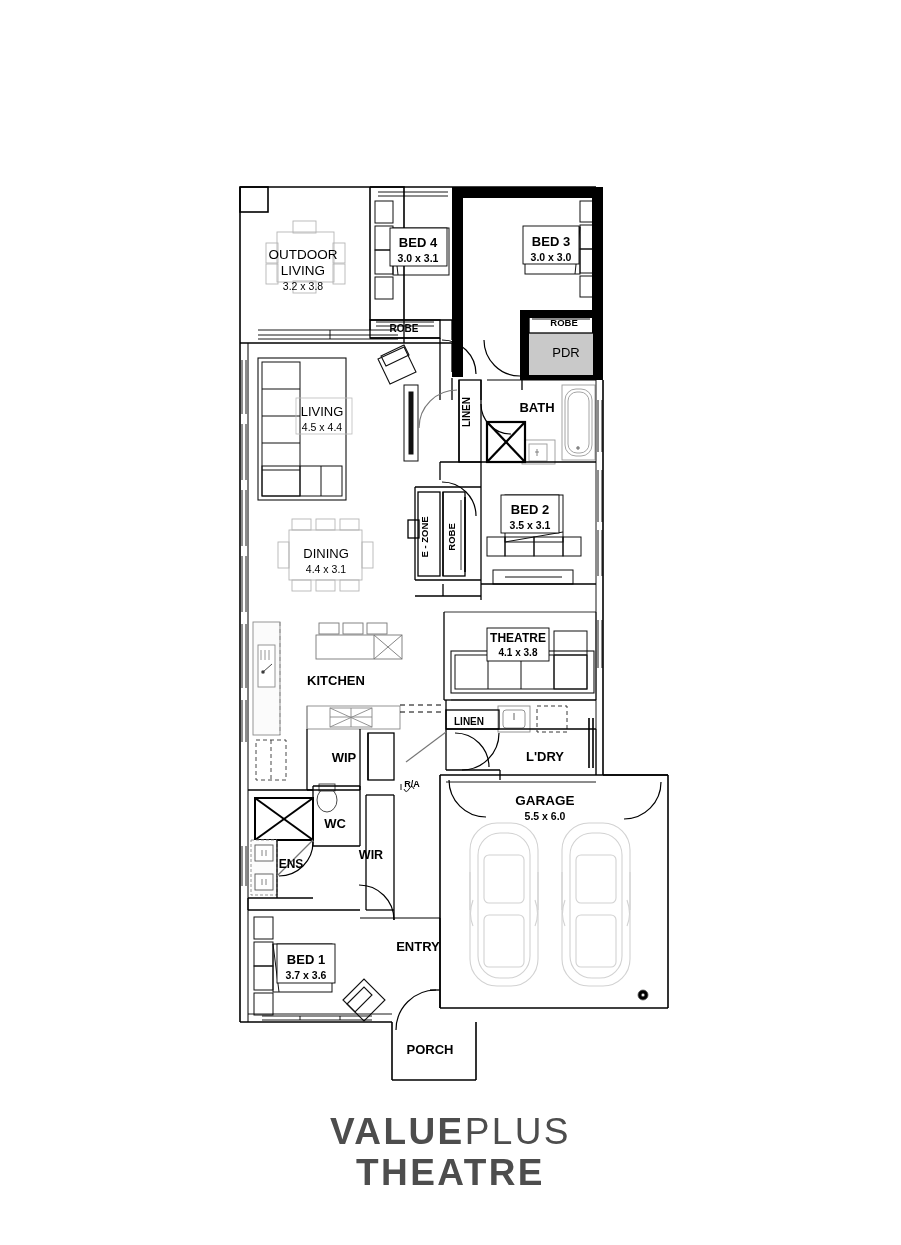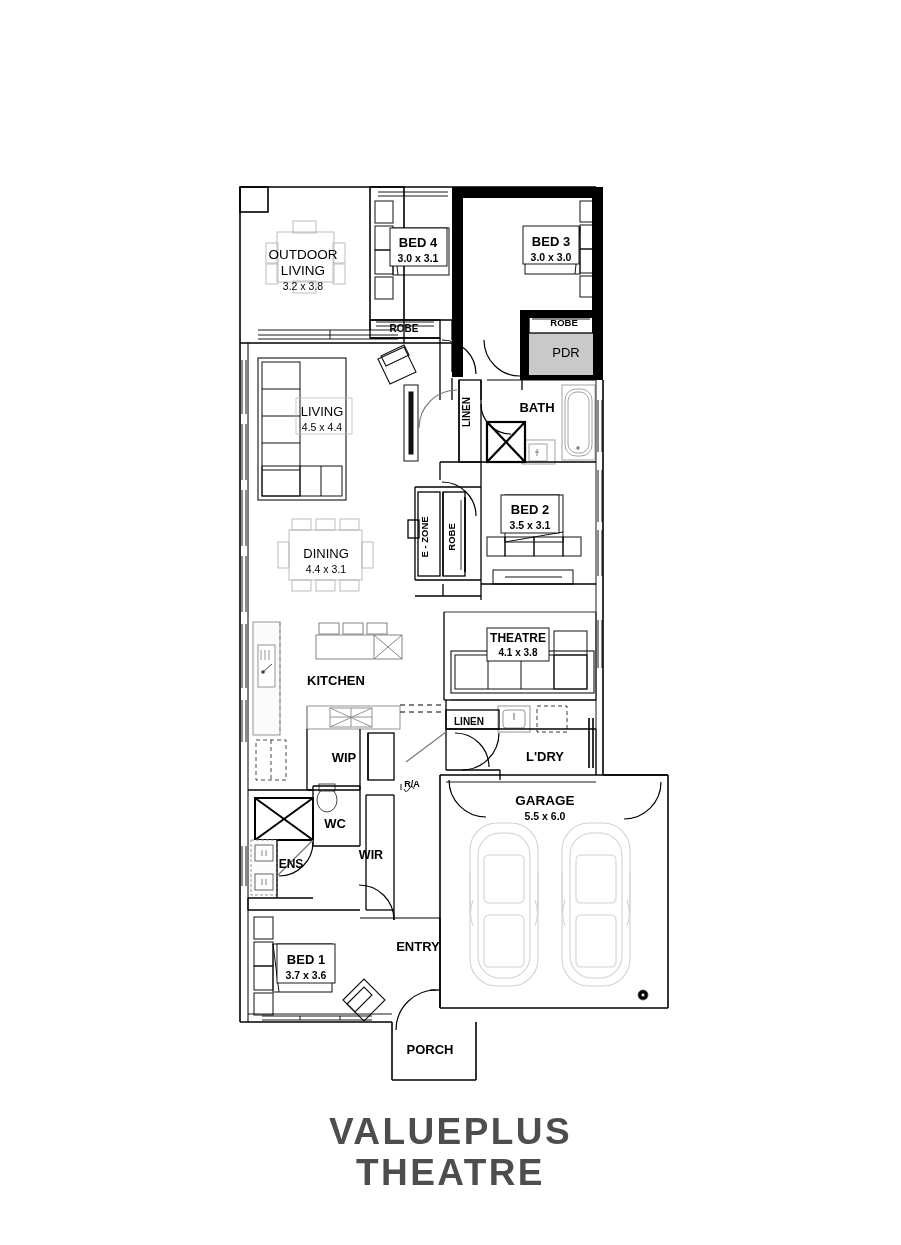--- a/index.html
+++ b/index.html
@@ -7,21 +7,21 @@
   body{width:901px;height:1245px;position:relative;overflow:hidden;
        font-family:"Liberation Sans","DejaVu Sans",sans-serif;}
   #plan-root{position:absolute;left:0;top:0;width:901px;height:1245px;}
   svg{display:block;}
   .logo-wrap{position:absolute;left:0;top:1112px;width:901px;text-align:center;
              color:#4d4d4d;user-select:none;}
   .logo-line1{font-size:37px;letter-spacing:2.4px;line-height:40px;white-space:nowrap;}
   .logo-line2{font-size:37px;letter-spacing:2.4px;line-height:42px;white-space:nowrap;
               font-weight:bold;}
   .lg-bold{font-weight:bold;}
-  .lg-light{font-weight:bold;}
+  .lg-light{font-weight:normal;}
 </style>
 </head>
 <body>
 
 <div id="plan-root">
 <svg width="901" height="1245" viewBox="0 0 901 1245">
   <rect x="0" y="0" width="901" height="1245" fill="#ffffff"></rect>
 
   <g fill="none" stroke="#555555" stroke-width="0.8">
 

